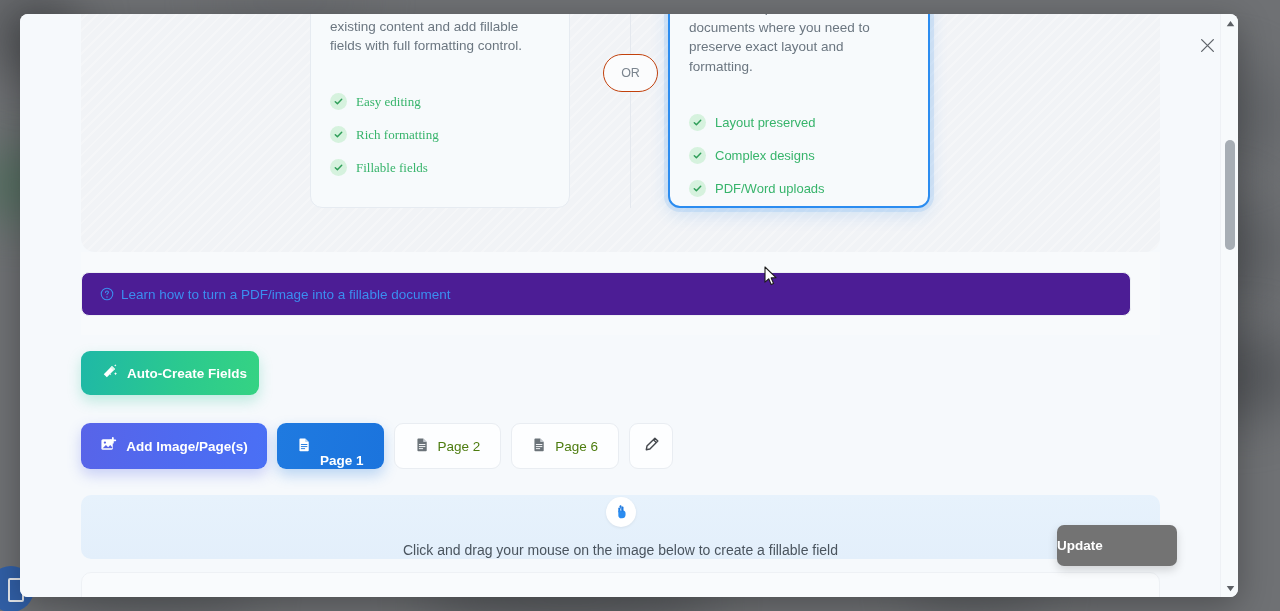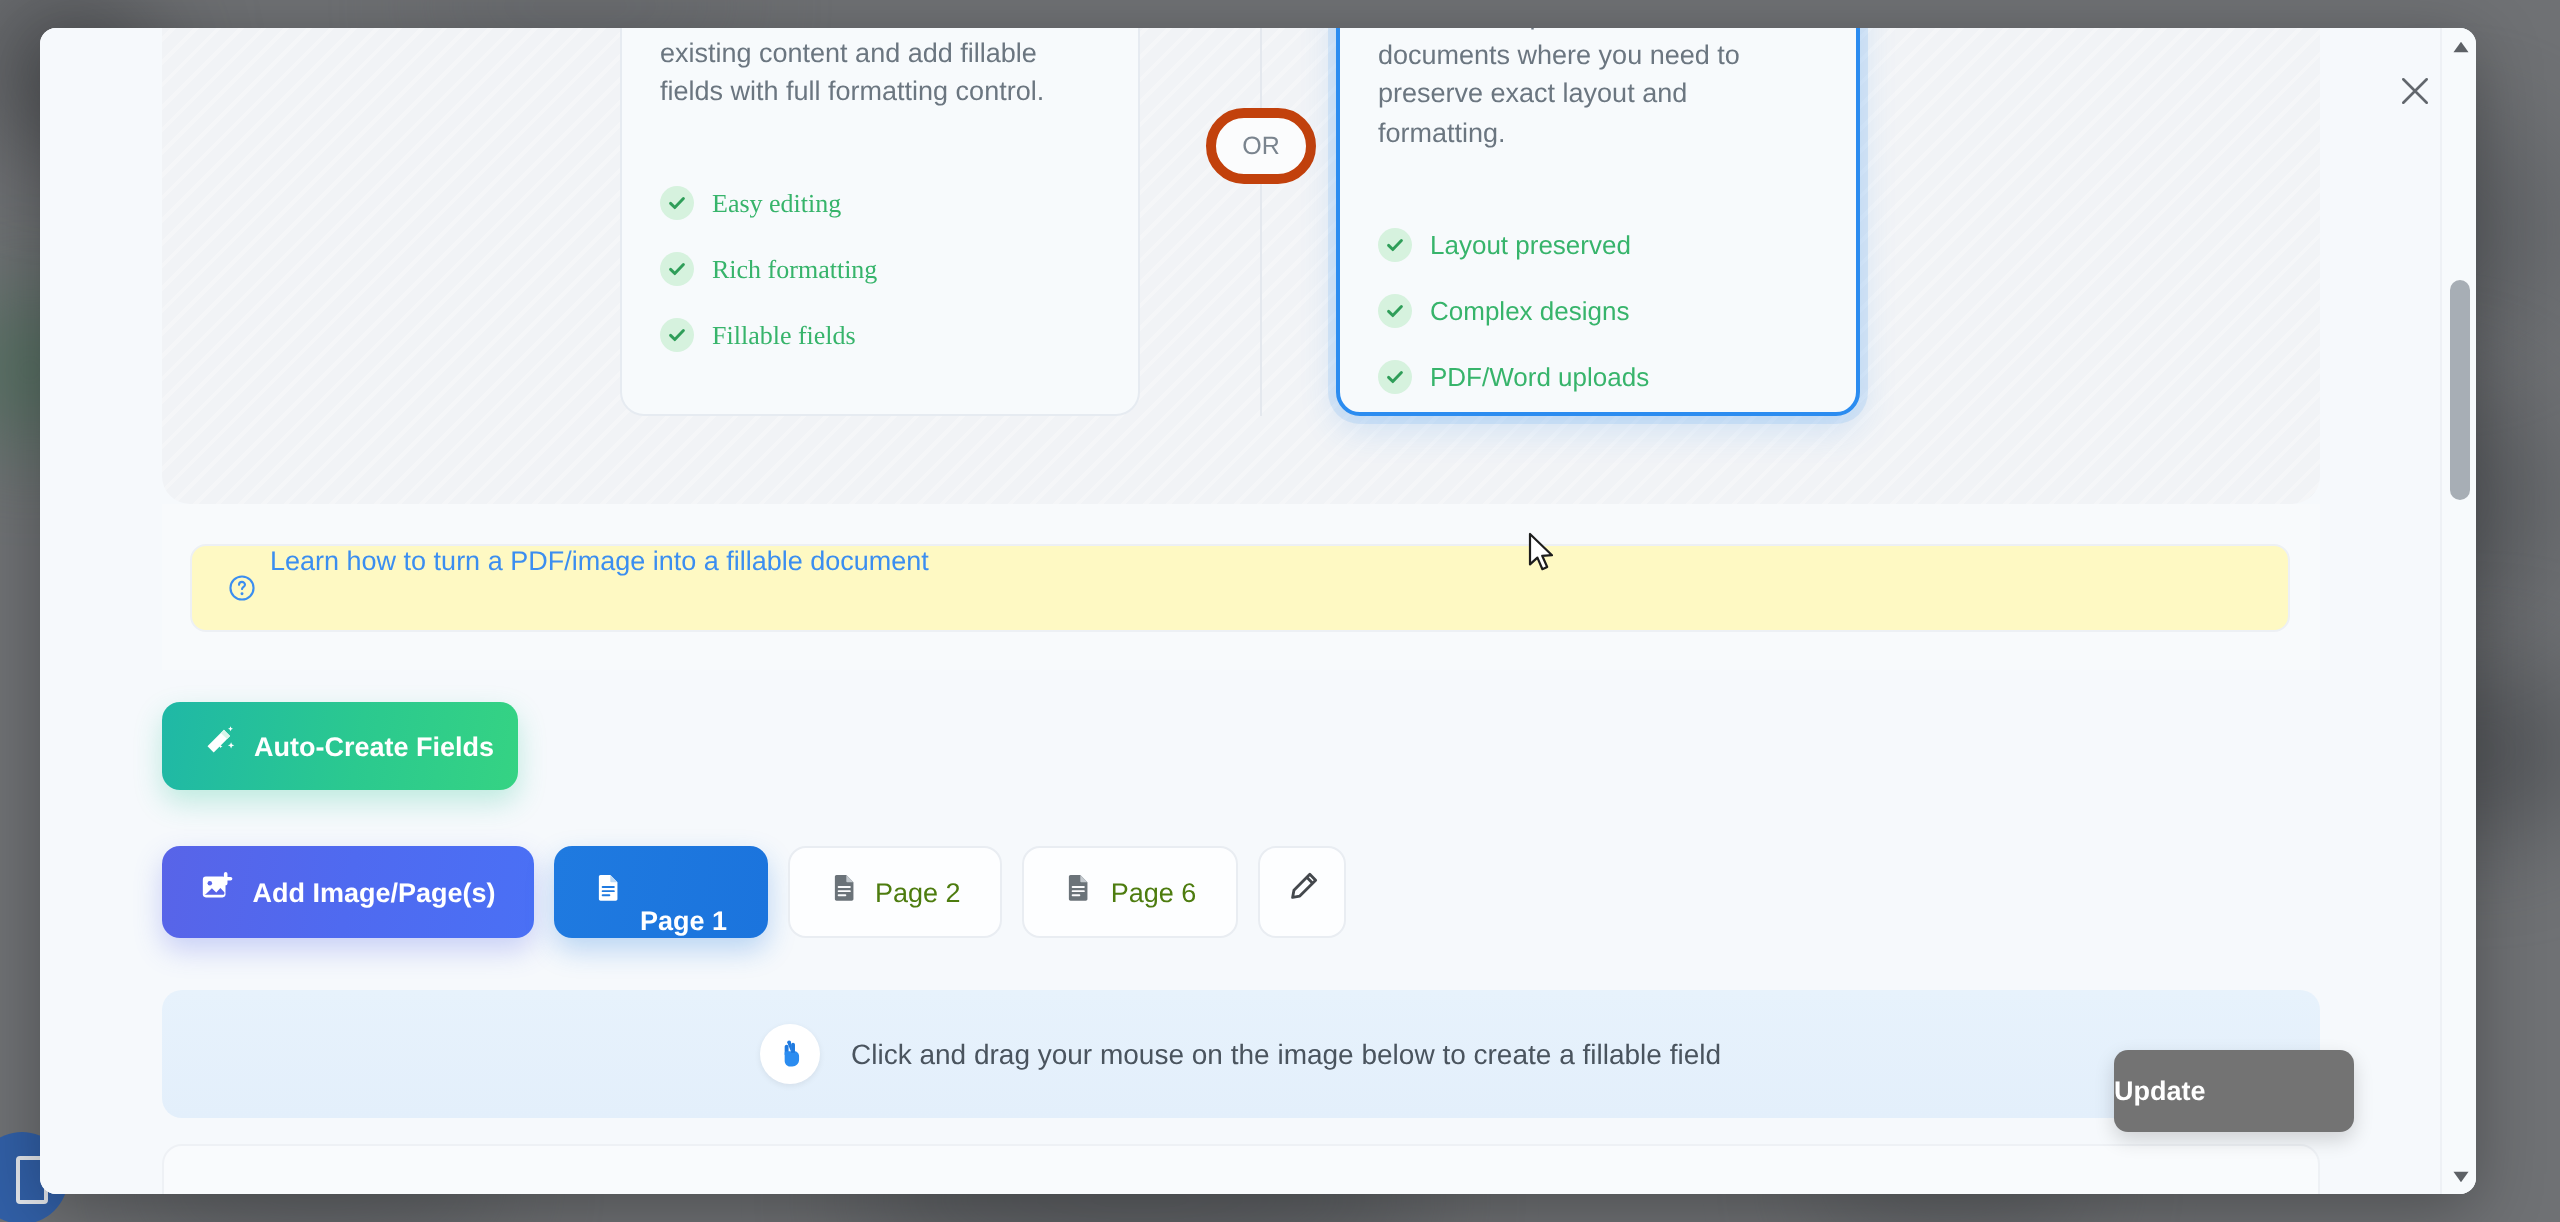--- a/index.html
+++ b/index.html
@@ -192,21 +192,21 @@
     width: 1px;
     background: #e4e8ee;
   }
   #or-pill {
     position: absolute;
     left: 10px;
     top: 116px;
     width: 55px;
     height: 38px;
     background: #fbfcfd;
-    border: 5px solid #c2410c;
+    border: 1px solid #c2410c;
     border-radius: 19px;
     display: flex;
     align-items: center;
     justify-content: center;
     font-size: 12.5px;
     color: #7a848e;
   }
 
   
   #learn-row {
@@ -214,28 +214,29 @@
     left: 61px;
     top: 238px;
     width: 1079px;
     height: 83px;
     background: #f8fafc;
     display: flex;
     align-items: center;
   }
   #learn-box {
     position: absolute;
-    left: 14px;
+    left: 0;
     top: 20px;
     width: 1050px;
     height: 44px;
-    background: #fef9c3;
+    background: #4c1d95;
     border: 1px solid #edf0f4;
     border-radius: 8px;
     display: flex;
+    align-items: center;
     padding-left: 18px;
     gap: 7px;
     cursor: pointer;
   }
   #learn-box .q-icon { display: flex; align-items: center; }
   #learn-label {
     font-size: 13.5px;
     color: #3b8ef0;
   }
 
@@ -332,20 +333,21 @@
     left: 61px;
     top: 481px;
     width: 1079px;
     height: 64px;
     border-radius: 10px;
     background: linear-gradient(180deg, #e7f2fc 0%, #e3effb 100%);
     display: flex;
     align-items: center;
     justify-content: center;
     gap: 15px;
+    flex-direction: column;
   }
   #hand-circle {
     width: 30px;
     height: 30px;
     border-radius: 50%;
     background: #ffffff;
     display: flex;
     align-items: center;
     justify-content: center;
     box-shadow: 0 1px 3px rgba(0,0,0,.07);

